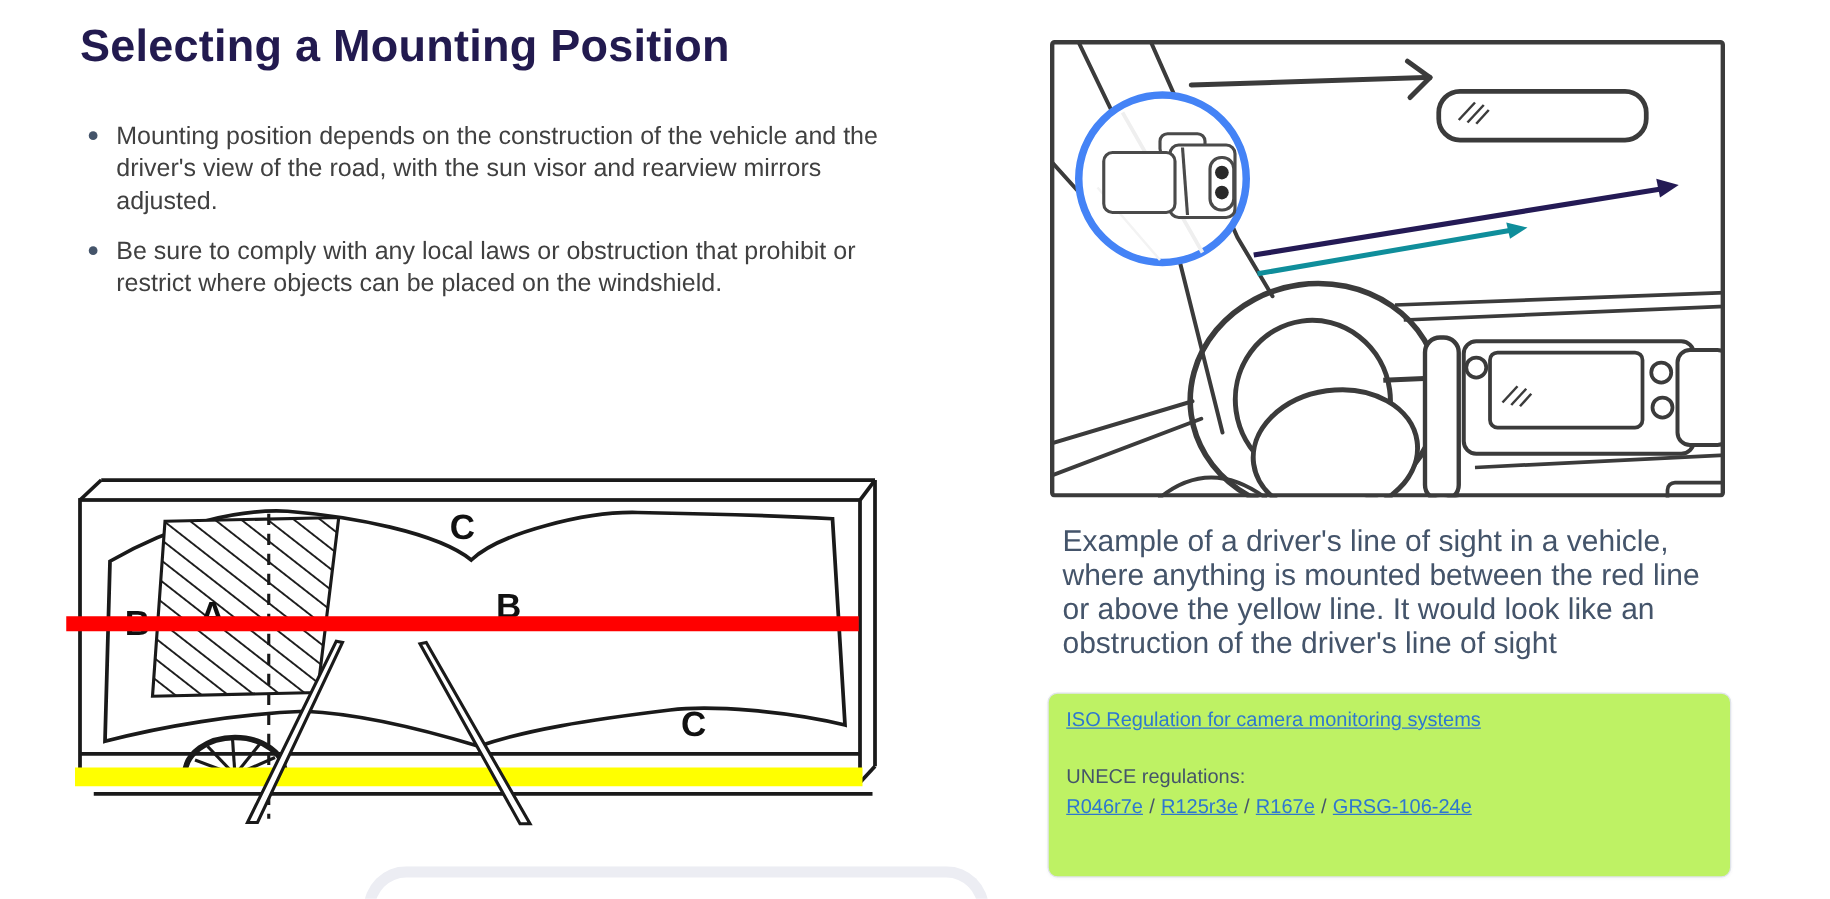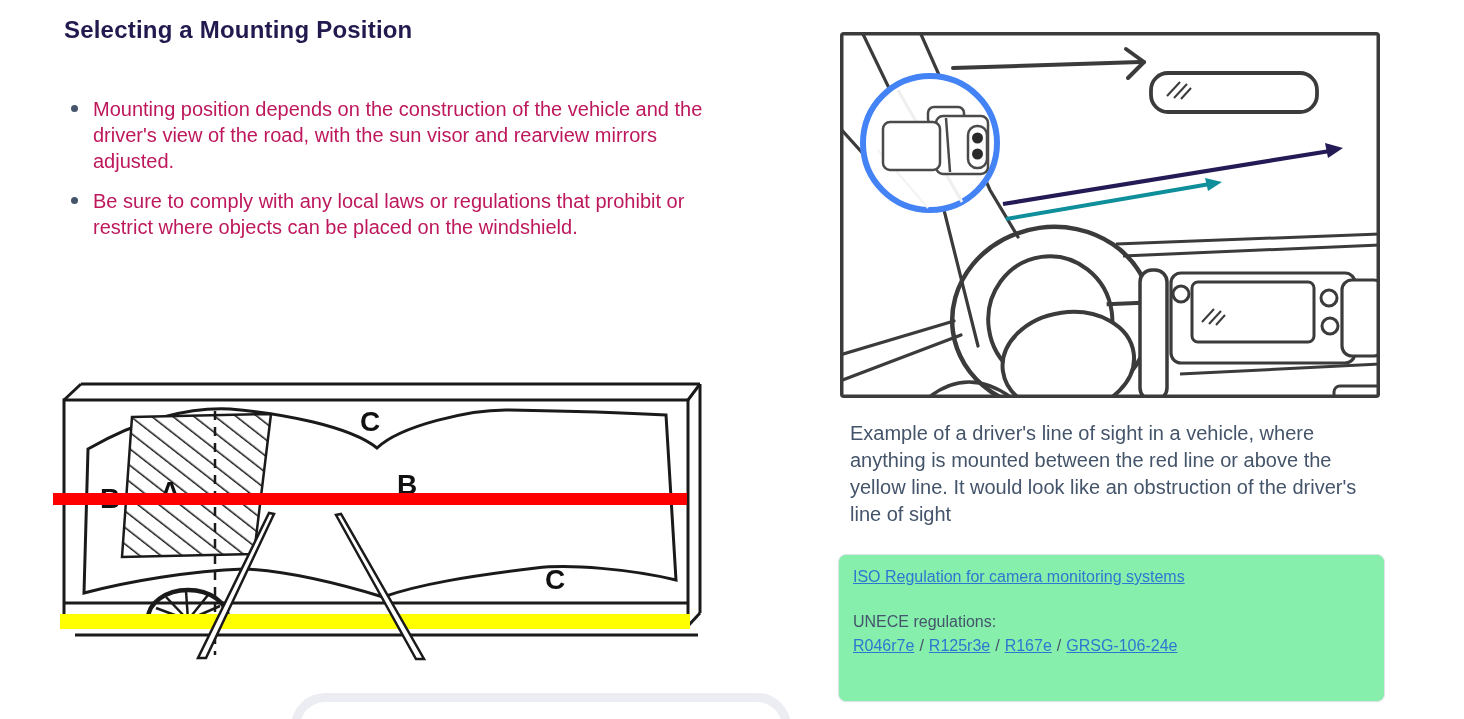--- a/index.html
+++ b/index.html
@@ -4,45 +4,45 @@
 <style>
   html,body{margin:0;padding:0;}
   body{
     width:1464px;height:719px;position:relative;overflow:hidden;
     background:#ffffff;font-family:"Liberation Sans",sans-serif;
   }
   .abs{position:absolute;}
   
   .page-title{
     left:64px;top:16px;width:700px;
-    font-size:24px;font-weight:bold;color:#221a4f;letter-spacing:.2px;
+    font-size:36px;font-weight:bold;color:#221a4f;letter-spacing:.2px;
   }
   
   .bullets{left:64px;top:96px;width:668px;list-style:none;margin:0;padding:0;}
   .bullets li{
     position:relative;padding-left:29px;margin-bottom:14px;
-    font-size:20px;line-height:26px;color:#be185d;
+    font-size:20px;line-height:26px;color:#404040;
   }
   .bullets li .dot{
     position:absolute;left:7px;top:9px;width:7px;height:7px;border-radius:50%;
     background:#44546a;
   }
   
   .ws-svg{left:50px;top:371px;}
   
   .cab-svg{left:840px;top:32px;}
   
   .caption{
     left:850px;top:420px;width:522px;
-    font-size:20px;line-height:27px;color:#44546a;
+    font-size:24px;line-height:27px;color:#44546a;
   }
   
   .links-card{
     left:838px;top:554px;width:547px;height:148px;box-sizing:border-box;
-    background:#86efac;border:1px solid #dfe3ea;border-radius:8px;
+    background:#bef264;border:1px solid #dfe3ea;border-radius:8px;
     padding:13px 14px 0 14px;font-size:16px;color:#44546a;
     box-shadow:0 1px 2px rgba(40,60,90,.04);
   }
   .links-card a{color:#2e77d0;text-decoration:underline;cursor:pointer;}
   .links-card .row1{margin-bottom:27px;}
   .links-card .row2 label{display:block;margin-bottom:6px;}
   .links-card .row2{margin-bottom:32px;}
   .links-card .sep{color:#44546a;margin:0 5px;}
   
   .bottom-pill{
@@ -56,21 +56,21 @@
 
 <div class="abs page-title">Selecting a Mounting Position</div>
 
 <ul class="abs bullets">
   <li>
     <span class="dot"></span>
     <span>Mounting position depends on the construction of the vehicle and the driver's view of the road, with the sun visor and rearview mirrors adjusted.</span>
   </li>
   <li>
     <span class="dot"></span>
-    <span>Be sure to comply with any local laws or regulations that prohibit or restrict where objects can be placed on the windshield.</span>
+    <span>Be sure to comply with any local laws or obstruction that prohibit or restrict where objects can be placed on the windshield.</span>
   </li>
 </ul>
 
 <svg class="abs ws-svg" width="660" height="292" viewBox="0 0 660 292">
   <defs>
     <pattern id="hatch" width="13" height="13" patternUnits="userSpaceOnUse" patternTransform="rotate(-52)">
       <rect width="13" height="13" fill="#ffffff"></rect>
       <line x1="0" y1="0" x2="0" y2="13" stroke="#1a1a1a" stroke-width="3"></line>
     </pattern>
   </defs>

